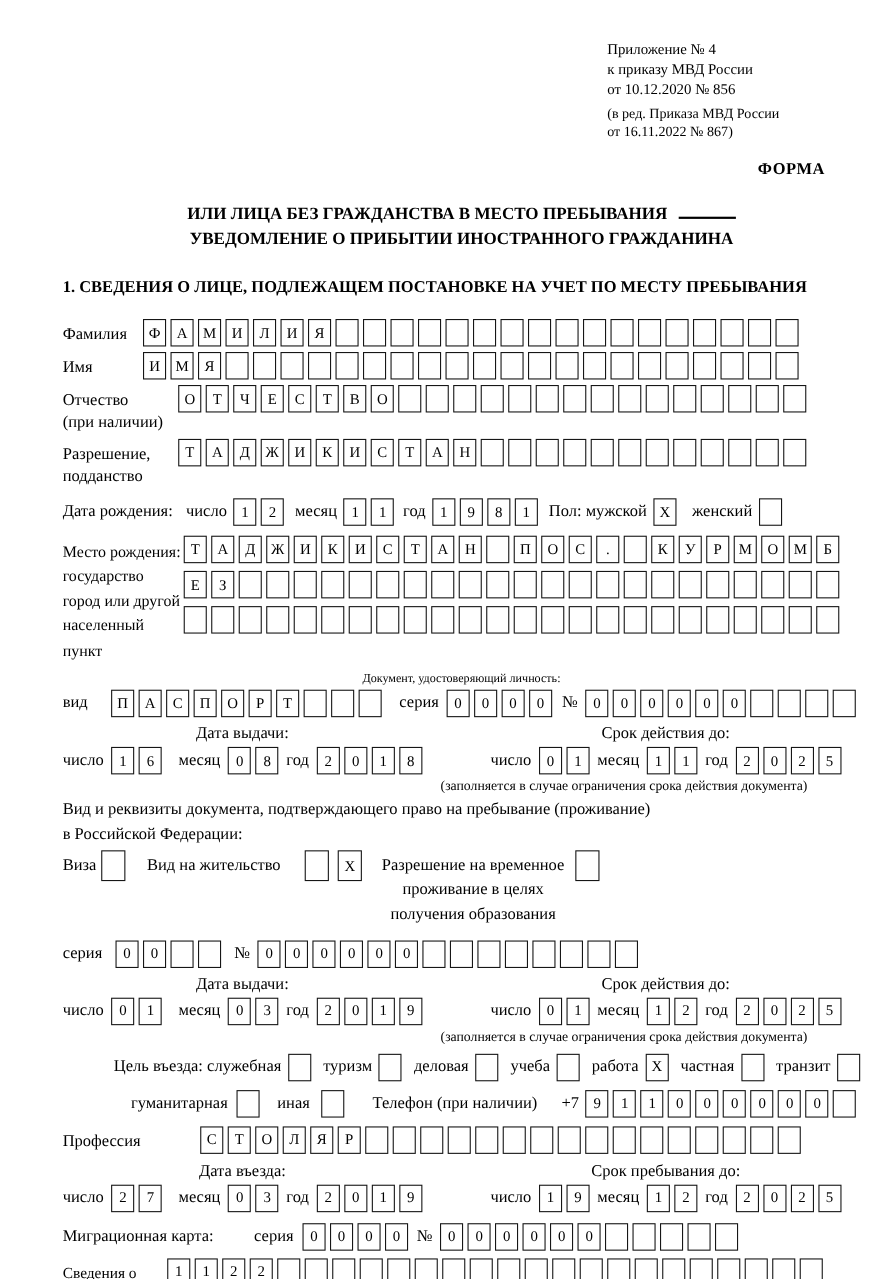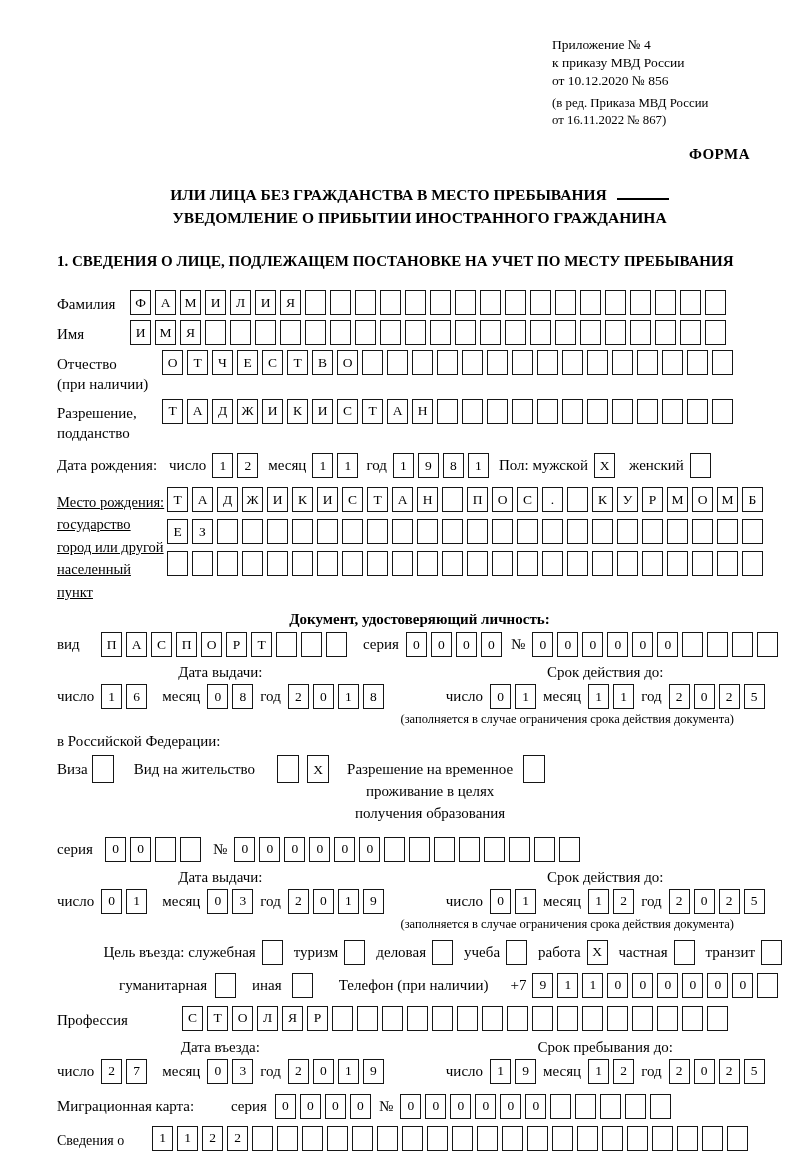--- a/index.html
+++ b/index.html
@@ -20,21 +20,21 @@
   .lbl { font-size:15px; line-height:1.35; flex:none; padding-top:4px; }
   .cells { display:flex; gap:4px; flex:none; }
   .cell { flex:none; width:21px; height:25px; border:1.6px solid #161616;
           display:flex; align-items:center; justify-content:center;
           font-size:13.5px; line-height:1; }
   .cbx .cell { height:28px; width:22px; }
   .vstack { display:flex; flex-direction:column; gap:7px; }
 
   .inl { display:flex; align-items:center; gap:6px; flex:none; }
 
-  .center-b { text-align:center; font-weight:bold; font-size:15px; }
+  .center-b { text-align:center; font-weight:normal; font-size:11px; }
   .note { font-size:12.5px; text-align:right; margin-right:48px; margin-top:3px; }
 
   .dcol { display:flex; flex-direction:column; }
   .dtitle { font-size:15px; text-align:center; margin-bottom:3px; }
   .drow { display:flex; align-items:center; gap:7px; }
 
   .opt-label-c { font-size:15px; line-height:1.45; text-align:center; flex:none; padding-top:4px; }
   .word { font-size:15px; }
 </style>
 </head>
@@ -219,21 +219,21 @@
     </span>
     <span class="inl" style="margin-left:14px">
       <span class="word">женский</span>
       <span class="cells">
           <span class="cell"></span>
         </span>
     </span>
   </div>
 
   <div class="row" style="margin-top:9px">
-    <div class="lbl" style="width:110px; font-size:14.5px; line-height:1.55;text-decoration:underline;">
+    <div class="lbl" style="width:110px; font-size:14.5px; line-height:1.55;">
       <div>Место рождения:</div>
       <div>государство</div>
       <div>город или другой</div>
       <div>населенный пункт</div>
     </div>
     <div class="vstack">
       <div class="cells">
           <span class="cell">Т</span>
           <span class="cell">А</span>
           <span class="cell">Д</span>
@@ -393,20 +393,21 @@
             <span class="cell">2</span>
             <span class="cell">0</span>
             <span class="cell">2</span>
             <span class="cell">5</span>
           </span>
       </div>
     </div>
   </div>
   <div class="note">(заполняется в случае ограничения срока действия документа)</div>
 
+  <div style="font-size:15px; margin-top:6px;">Вид и реквизиты документа, подтверждающего право на пребывание (проживание)</div>
   <div style="font-size:15px; margin-top:6px;">в Российской Федерации:</div>
 
   <div class="row cbx" style="margin-top:5px">
     <span class="opt-label-c">Виза</span>
     <span class="cells" style="margin-left:4px">
         <span class="cell"></span>
       </span>
     <span class="opt-label-c" style="margin-left:20px">Вид на жительство</span>
     <span class="cells" style="margin-left:22px">
         <span class="cell"></span>

